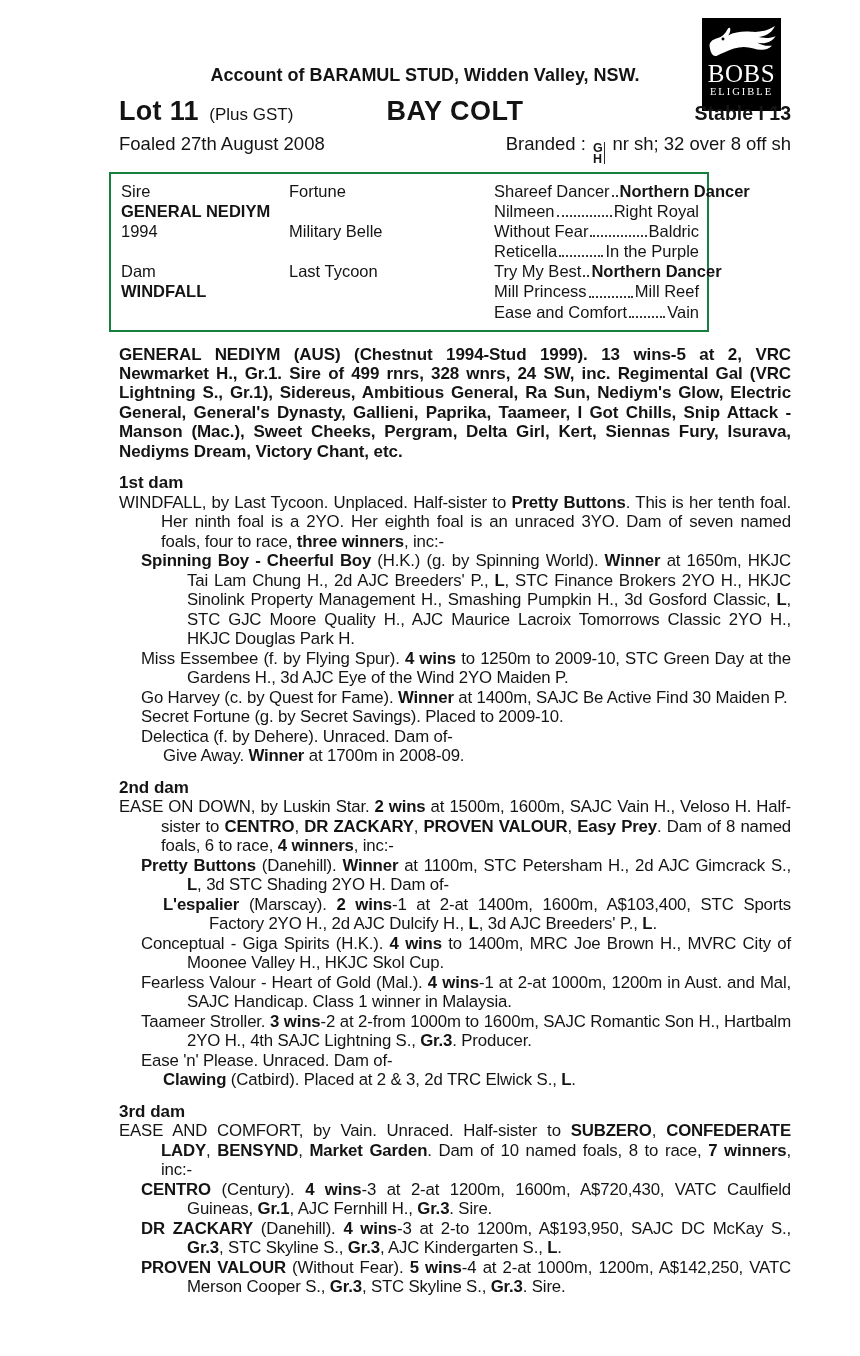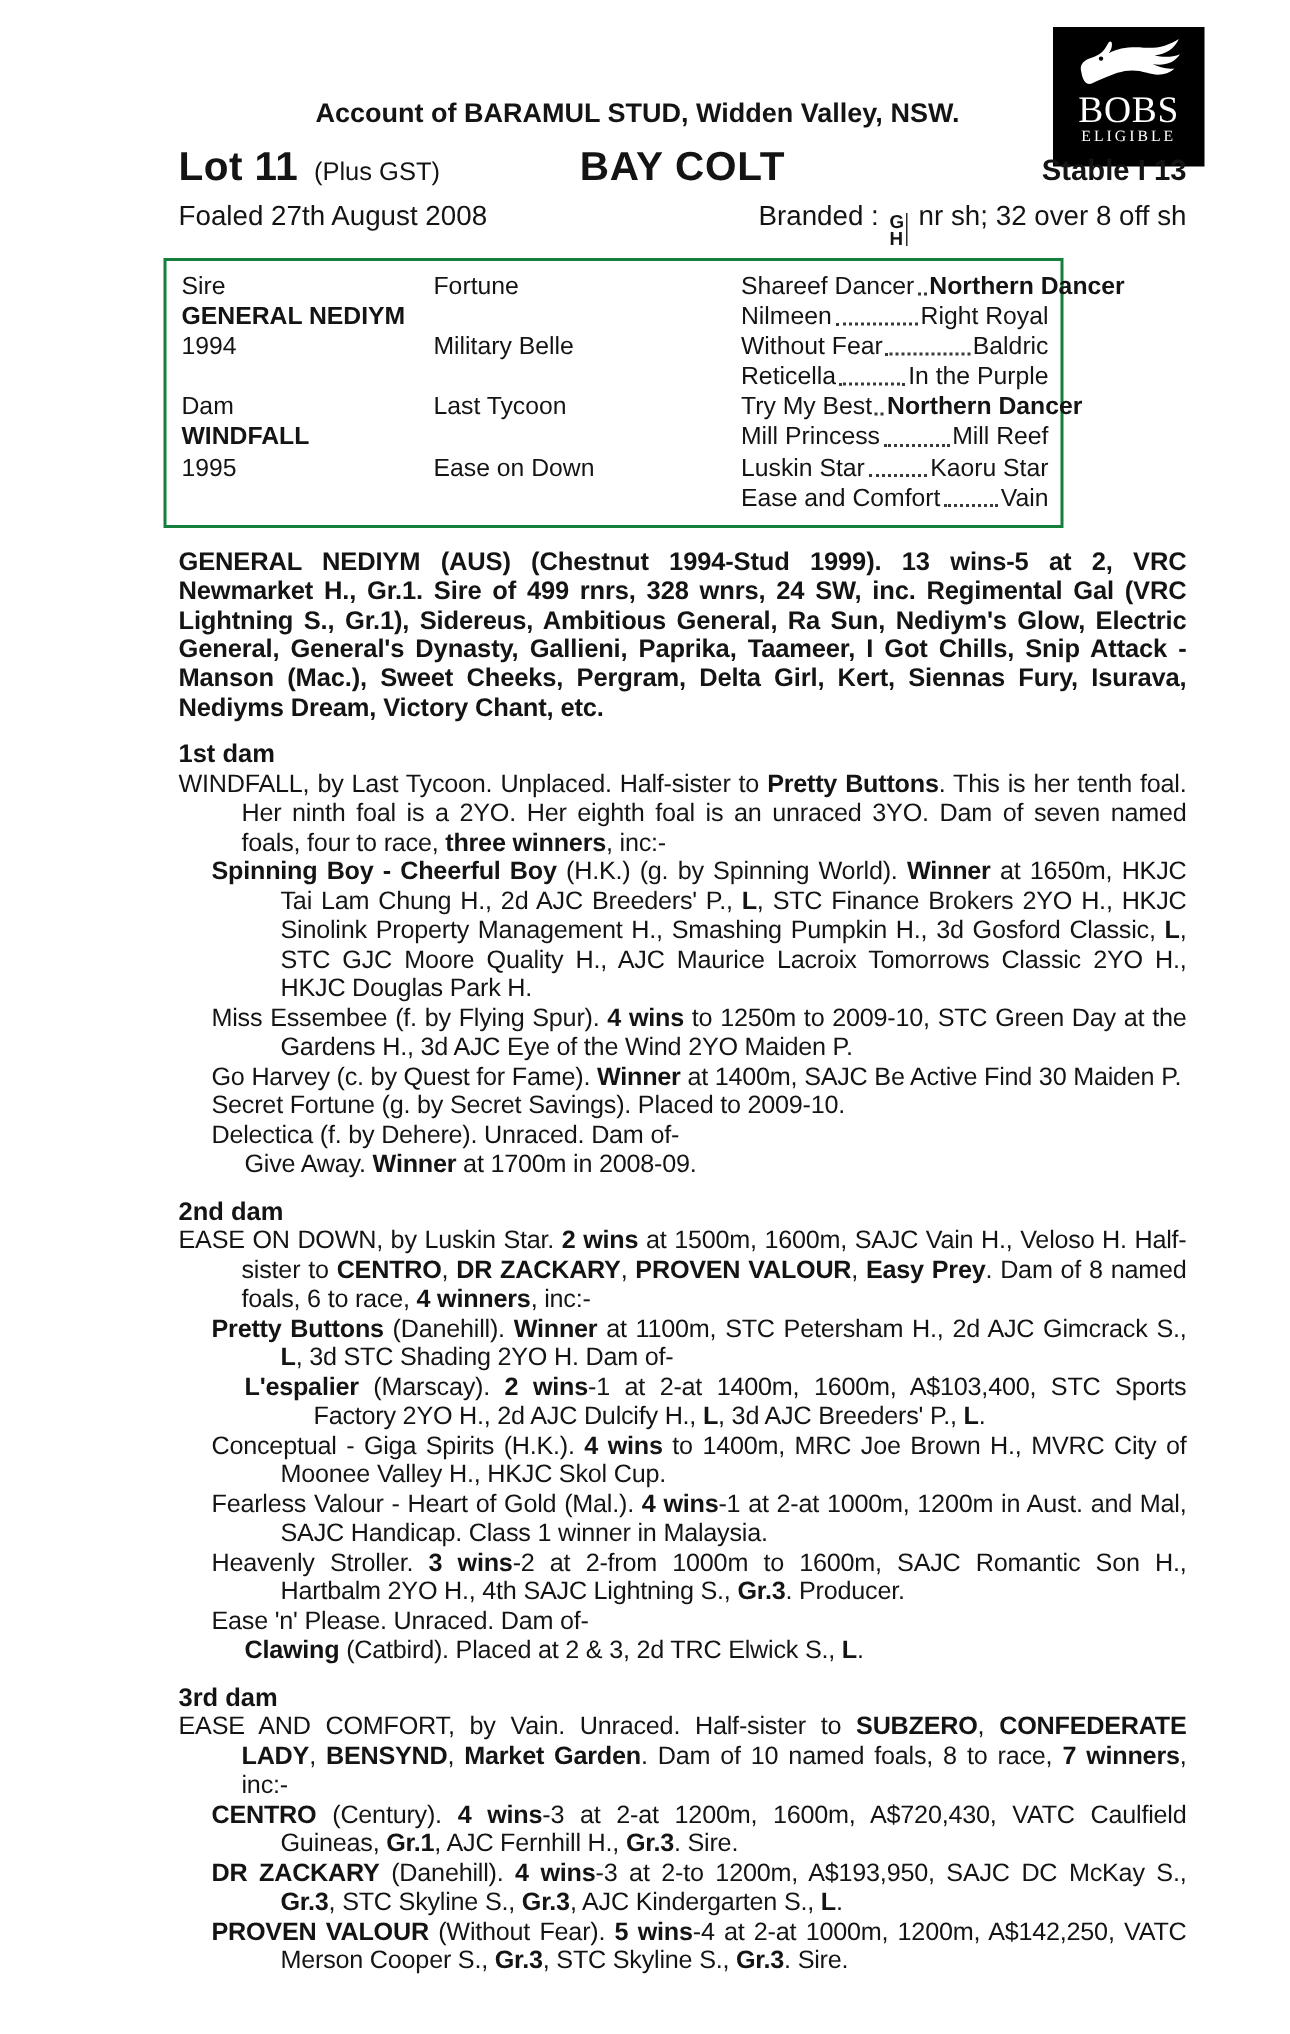--- a/index.html
+++ b/index.html
@@ -3,21 +3,21 @@
 <meta charset="utf-8">
 <style>
   html,body{margin:0;padding:0;background:#fff;}
   .page{
     position:relative;width:860px;height:1356px;background:#fff;color:#141414;
     font-family:"Liberation Sans","DejaVu Sans",sans-serif;overflow:hidden;
   }
   .b{font-weight:bold;}
   
   .logo{
-    position:absolute;left:702px;top:18px;width:101px;height:93px;background:#000;
+    position:absolute;left:702px;top:18px;width:79px;height:93px;background:#000;
     display:flex;flex-direction:column;align-items:center;box-sizing:border-box;padding-top:5px;
   }
   .logo svg{width:74px;height:38px;display:block;}
   .logo-bobs{
     font-family:"Liberation Serif","DejaVu Serif",serif;color:#fff;font-size:25px;line-height:25px;letter-spacing:.5px;
   }
   .logo-elig{
     font-family:"Liberation Serif","DejaVu Serif",serif;color:#fff;font-size:10.5px;line-height:12px;letter-spacing:2px;
   }
   
@@ -146,29 +146,20 @@
         <div class="prow">
           <div class="pc1 b">WINDFALL</div>
           <div class="pc2"></div>
           <div class="pc3">
             <span class="nm">Mill Princess</span>
             <span class="leader"></span>
             <span class="nm">Mill Reef</span>
           </div>
         </div>
         <div class="prow">
-          <div class="pc1">1995</div>
-          <div class="pc2">Ease on Down</div>
-          <div class="pc3">
-            <span class="nm">Luskin Star</span>
-            <span class="leader"></span>
-            <span class="nm">Kaoru Star</span>
-          </div>
-        </div>
-        <div class="prow">
           <div class="pc1"></div>
           <div class="pc2"></div>
           <div class="pc3">
             <span class="nm">Ease and Comfort</span>
             <span class="leader"></span>
             <span class="nm">Vain</span>
           </div>
         </div>
       </div>
 
@@ -182,21 +173,21 @@
         <div class="para lv1"><span>Go Harvey (c. by Quest for Fame). </span><span class="b">Winner</span><span> at 1400m, SAJC Be Active Find 30 Maiden P.</span></div>
         <div class="para lv1"><span>Secret Fortune (g. by Secret Savings). Placed to 2009-10.</span></div>
         <div class="para lv1"><span>Delectica (f. by Dehere). Unraced. Dam of-</span></div>
         <div class="para lv2"><span>Give Away. </span><span class="b">Winner</span><span> at 1700m in 2008-09.</span></div>
         <div class="sec-heading">2nd dam</div>
         <div class="para lv0"><span>EASE ON DOWN, by Luskin Star. </span><span class="b">2 wins</span><span> at 1500m, 1600m, SAJC Vain H., Veloso H. Half-sister to </span><span class="b">CENTRO</span><span>, </span><span class="b">DR ZACKARY</span><span>, </span><span class="b">PROVEN VALOUR</span><span>, </span><span class="b">Easy Prey</span><span>. Dam of 8 named foals, 6 to race, </span><span class="b">4 winners</span><span>, inc:-</span></div>
         <div class="para lv1"><span class="b">Pretty Buttons</span><span> (Danehill). </span><span class="b">Winner</span><span> at 1100m, STC Petersham H., 2d AJC Gimcrack S., </span><span class="b">L</span><span>, 3d STC Shading 2YO H. Dam of-</span></div>
         <div class="para lv2"><span class="b">L'espalier</span><span> (Marscay). </span><span class="b">2 wins</span><span>-1 at 2-at 1400m, 1600m, A$103,400, STC Sports Factory 2YO H., 2d AJC Dulcify H., </span><span class="b">L</span><span>, 3d AJC Breeders' P., </span><span class="b">L</span><span>.</span></div>
         <div class="para lv1"><span>Conceptual - Giga Spirits (H.K.). </span><span class="b">4 wins</span><span> to 1400m, MRC Joe Brown H., MVRC City of Moonee Valley H., HKJC Skol Cup.</span></div>
         <div class="para lv1"><span>Fearless Valour - Heart of Gold (Mal.). </span><span class="b">4 wins</span><span>-1 at 2-at 1000m, 1200m in Aust. and Mal, SAJC Handicap. Class 1 winner in Malaysia.</span></div>
-        <div class="para lv1"><span>Heavenly Stroller. </span><span class="b">3 wins</span><span>-2 at 2-from 1000m to 1600m, SAJC Romantic Son H., Hartbalm 2YO H., 4th SAJC Lightning S., </span><span class="b">Gr.3</span><span>. Producer.</span></div>
+        <div class="para lv1"><span>Taameer Stroller. </span><span class="b">3 wins</span><span>-2 at 2-from 1000m to 1600m, SAJC Romantic Son H., Hartbalm 2YO H., 4th SAJC Lightning S., </span><span class="b">Gr.3</span><span>. Producer.</span></div>
         <div class="para lv1"><span>Ease 'n' Please. Unraced. Dam of-</span></div>
         <div class="para lv2"><span class="b">Clawing</span><span> (Catbird). Placed at 2 &amp; 3, 2d TRC Elwick S., </span><span class="b">L</span><span>.</span></div>
         <div class="sec-heading">3rd dam</div>
         <div class="para lv0"><span>EASE AND COMFORT, by Vain. Unraced. Half-sister to </span><span class="b">SUBZERO</span><span>, </span><span class="b">CONFEDERATE LADY</span><span>, </span><span class="b">BENSYND</span><span>, </span><span class="b">Market Garden</span><span>. Dam of 10 named foals, 8 to race, </span><span class="b">7 winners</span><span>, inc:-</span></div>
         <div class="para lv1"><span class="b">CENTRO</span><span> (Century). </span><span class="b">4 wins</span><span>-3 at 2-at 1200m, 1600m, A$720,430, VATC Caulfield Guineas, </span><span class="b">Gr.1</span><span>, AJC Fernhill H., </span><span class="b">Gr.3</span><span>. Sire.</span></div>
         <div class="para lv1"><span class="b">DR ZACKARY</span><span> (Danehill). </span><span class="b">4 wins</span><span>-3 at 2-to 1200m, A$193,950, SAJC DC McKay S., </span><span class="b">Gr.3</span><span>, STC Skyline S., </span><span class="b">Gr.3</span><span>, AJC Kindergarten S., </span><span class="b">L</span><span>.</span></div>
         <div class="para lv1"><span class="b">PROVEN VALOUR</span><span> (Without Fear). </span><span class="b">5 wins</span><span>-4 at 2-at 1000m, 1200m, A$142,250, VATC Merson Cooper S., </span><span class="b">Gr.3</span><span>, STC Skyline S., </span><span class="b">Gr.3</span><span>. Sire.</span></div>
       </div>
 
   </div>

